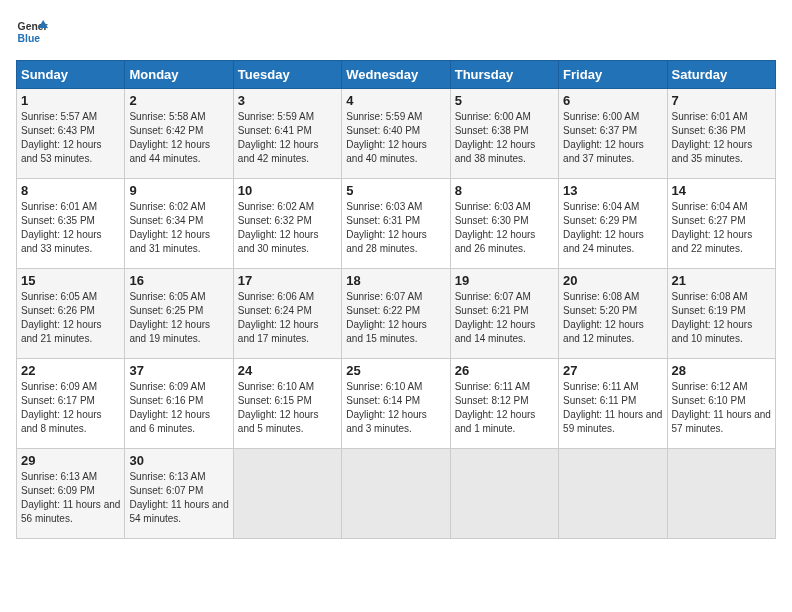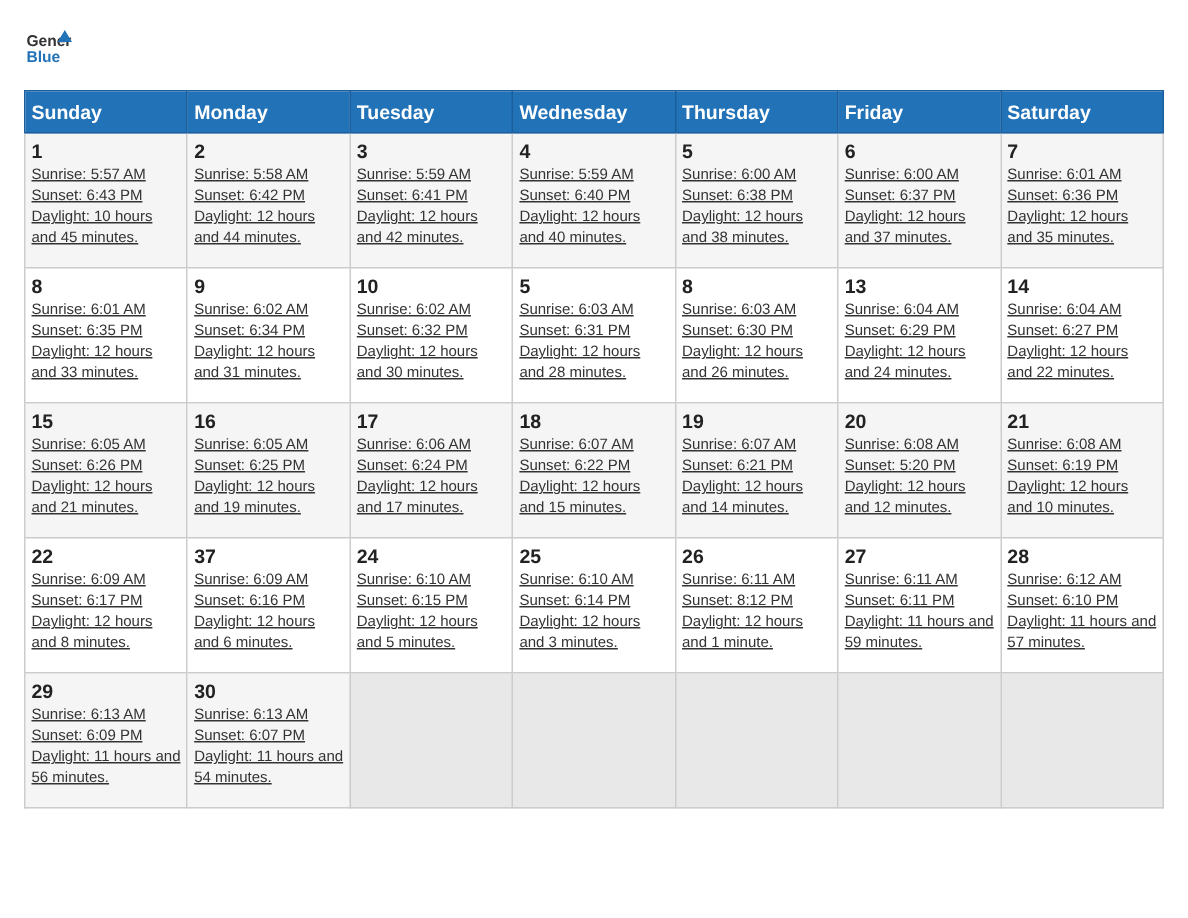--- a/index.html
+++ b/index.html
@@ -69,21 +69,20 @@
       font-size: 13px;
       font-weight: bold;
       color: #222;
       display: block;
       margin-bottom: 2px;
     }
     .day-info {
       font-size: 10px;
       color: #333;
       line-height: 1.4;
-      text-decoration: underline;
     }
     .empty-cell {
       background-color: #e8e8e8 !important;
     }
   </style>
 </head>
 <body>
 
 <div class="header">
   <div class="logo">
@@ -111,21 +110,21 @@
         <th>Saturday</th>
       </tr>
   </thead>
   <tbody id="calendar-body">
       <tr>
         <td>
         <span class="day-num">1</span>
         <div class="day-info">
           <div>Sunrise: 5:57 AM</div>
           <div>Sunset: 6:43 PM</div>
-          <div>Daylight: 10 hours and 45 minutes.</div>
+          <div>Daylight: 12 hours and 53 minutes.</div>
         </div>
       </td>
         <td>
         <span class="day-num">2</span>
         <div class="day-info">
           <div>Sunrise: 5:58 AM</div>
           <div>Sunset: 6:42 PM</div>
           <div>Daylight: 12 hours and 44 minutes.</div>
         </div>
       </td>

